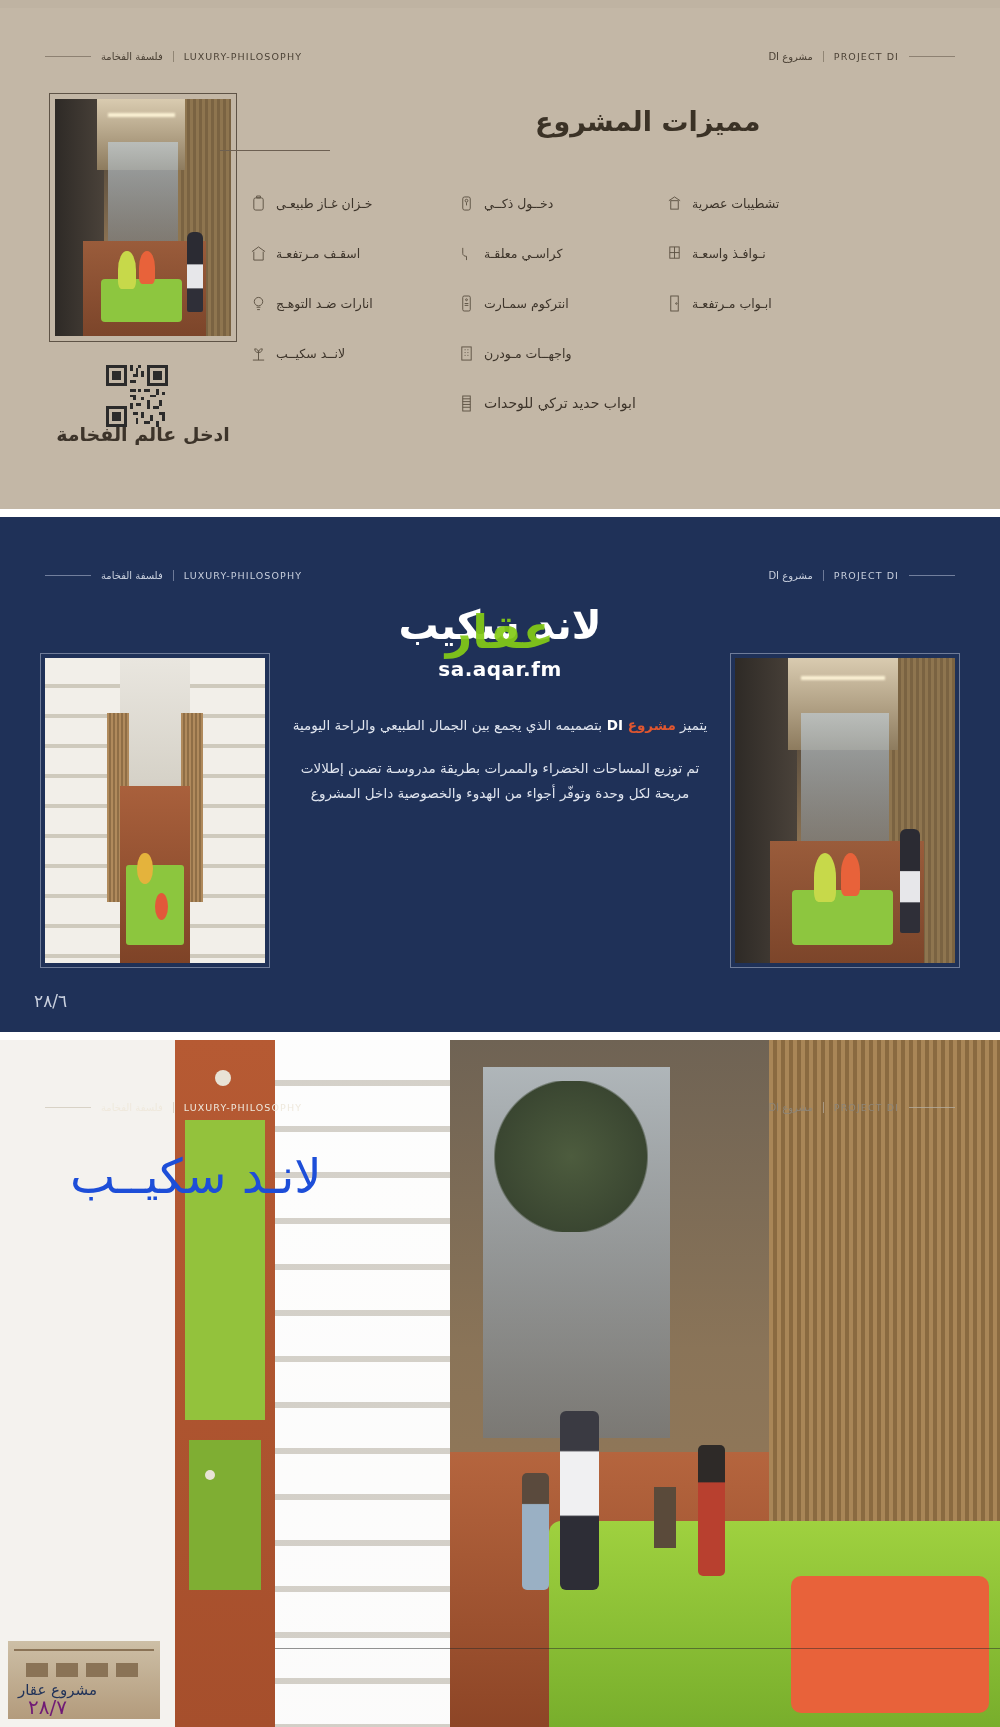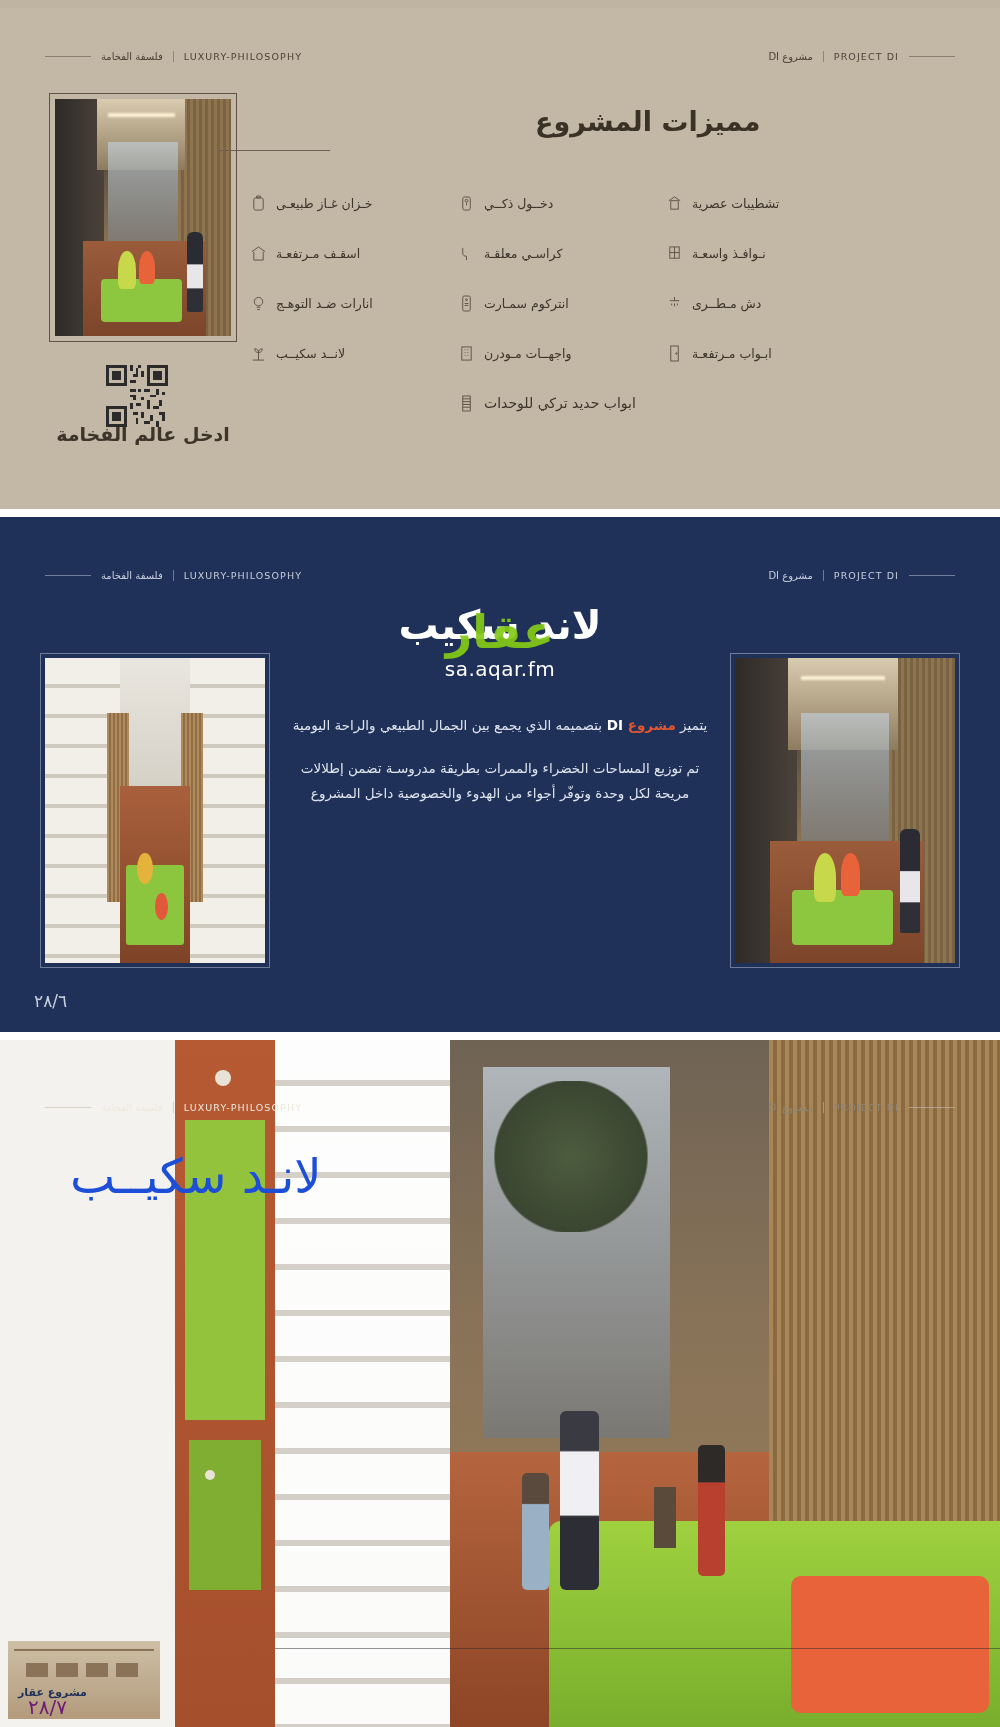--- a/index.html
+++ b/index.html
@@ -109,21 +109,21 @@
 
   .s2-title {
     position: absolute; left: 0; top: 85px; width: 1000px; text-align: center;
     font-size: 40px; font-weight: 700; color: #ffffff; letter-spacing: 1px;
   }
   .wm {
     position: absolute; left: 330px; top: 92px; width: 340px; text-align: center;
     pointer-events: none;
   }
   .wm-top { font-size: 46px; font-weight: 700; color: #84cc16; opacity: .92; line-height: 1; }
-  .wm-bot { font-size: 20px; font-weight: 400; color: #ffffff; letter-spacing: .5px; margin-top: 2px; }
+  .wm-bot { font-size: 20px; font-weight: 700; color: #ffffff; letter-spacing: .5px; margin-top: 2px; }
 
   .s2-photoL {
     position: absolute; left: 40px; top: 136px; width: 230px; height: 315px;
     border: 1px solid #6f7c99; padding: 4px;
   }
   .s2-photoR {
     position: absolute; right: 40px; top: 136px; width: 230px; height: 315px;
     border: 1px solid #6f7c99; padding: 4px;
   }
   .ph-in2 { position: relative; width: 100%; height: 100%; overflow: hidden; }
@@ -219,21 +219,21 @@
   .s3-thumb {
     position: absolute; left: 8px; bottom: 8px; width: 152px; height: 78px;
     background: linear-gradient(180deg,#cdbfa6,#b39b7c);
     border: 1px solid #9b8straight;
     z-index: 6; overflow: hidden;
   }
   .s3-thumb .tline { position:absolute; left:6px; top:8px; width:140px; height:2px; background:#8a7356; }
   .s3-thumb .tbox { position:absolute; background:#8a7356; }
   .s3-wm {
     position: absolute; left: 18px; bottom: 28px; z-index: 7;
-    font-size: 11px; font-weight: 700; color: #1f3158;
+    font-size: 15px; font-weight: 400; color: #1f3158;
   }
   .s3-page {
     position: absolute; left: 28px; bottom: 8px; z-index: 7;
     font-size: 20px; color: #701a75; letter-spacing: 1px;
   }
   .s3-divider {
     position: absolute; left: 275px; bottom: 78px; width: 725px; height: 1px;
     background: rgba(40,40,40,.5); z-index: 5;
   }
   .gap { position:absolute; left:0; width:1000px; height:8px; background:#ffffff; }
@@ -438,30 +438,20 @@
               <svg viewBox="0 0 16 18" fill="none" stroke="currentColor" stroke-width="1">
                   <rect x="3" y="2" width="10" height="12"></rect>
                   <path d="M8 2v12M3 8h10"></path>
                 </svg>
             </span>
             <span class="feat-lbl">نـوافـذ واسعـة</span>
           </div>
           <div class="feat-row">
             <span class="feat-ico">
               <svg viewBox="0 0 16 18" fill="none" stroke="currentColor" stroke-width="1">
-                  <path d="M3 6h10"></path>
-                  <path d="M8 2v4"></path>
-                  <path d="M5 9v2M8 9v3M11 9v2"></path>
-                </svg>
-            </span>
-            <span class="feat-lbl">دش مـطــرى</span>
-          </div>
-          <div class="feat-row">
-            <span class="feat-ico">
-              <svg viewBox="0 0 16 18" fill="none" stroke="currentColor" stroke-width="1">
                   <rect x="4" y="1" width="8" height="16"></rect>
                   <circle cx="10" cy="9" r=".8"></circle>
                 </svg>
             </span>
             <span class="feat-lbl">ابـواب مـرتفعـة</span>
           </div>
         </div>
       </div>
     </div>
   </section>

